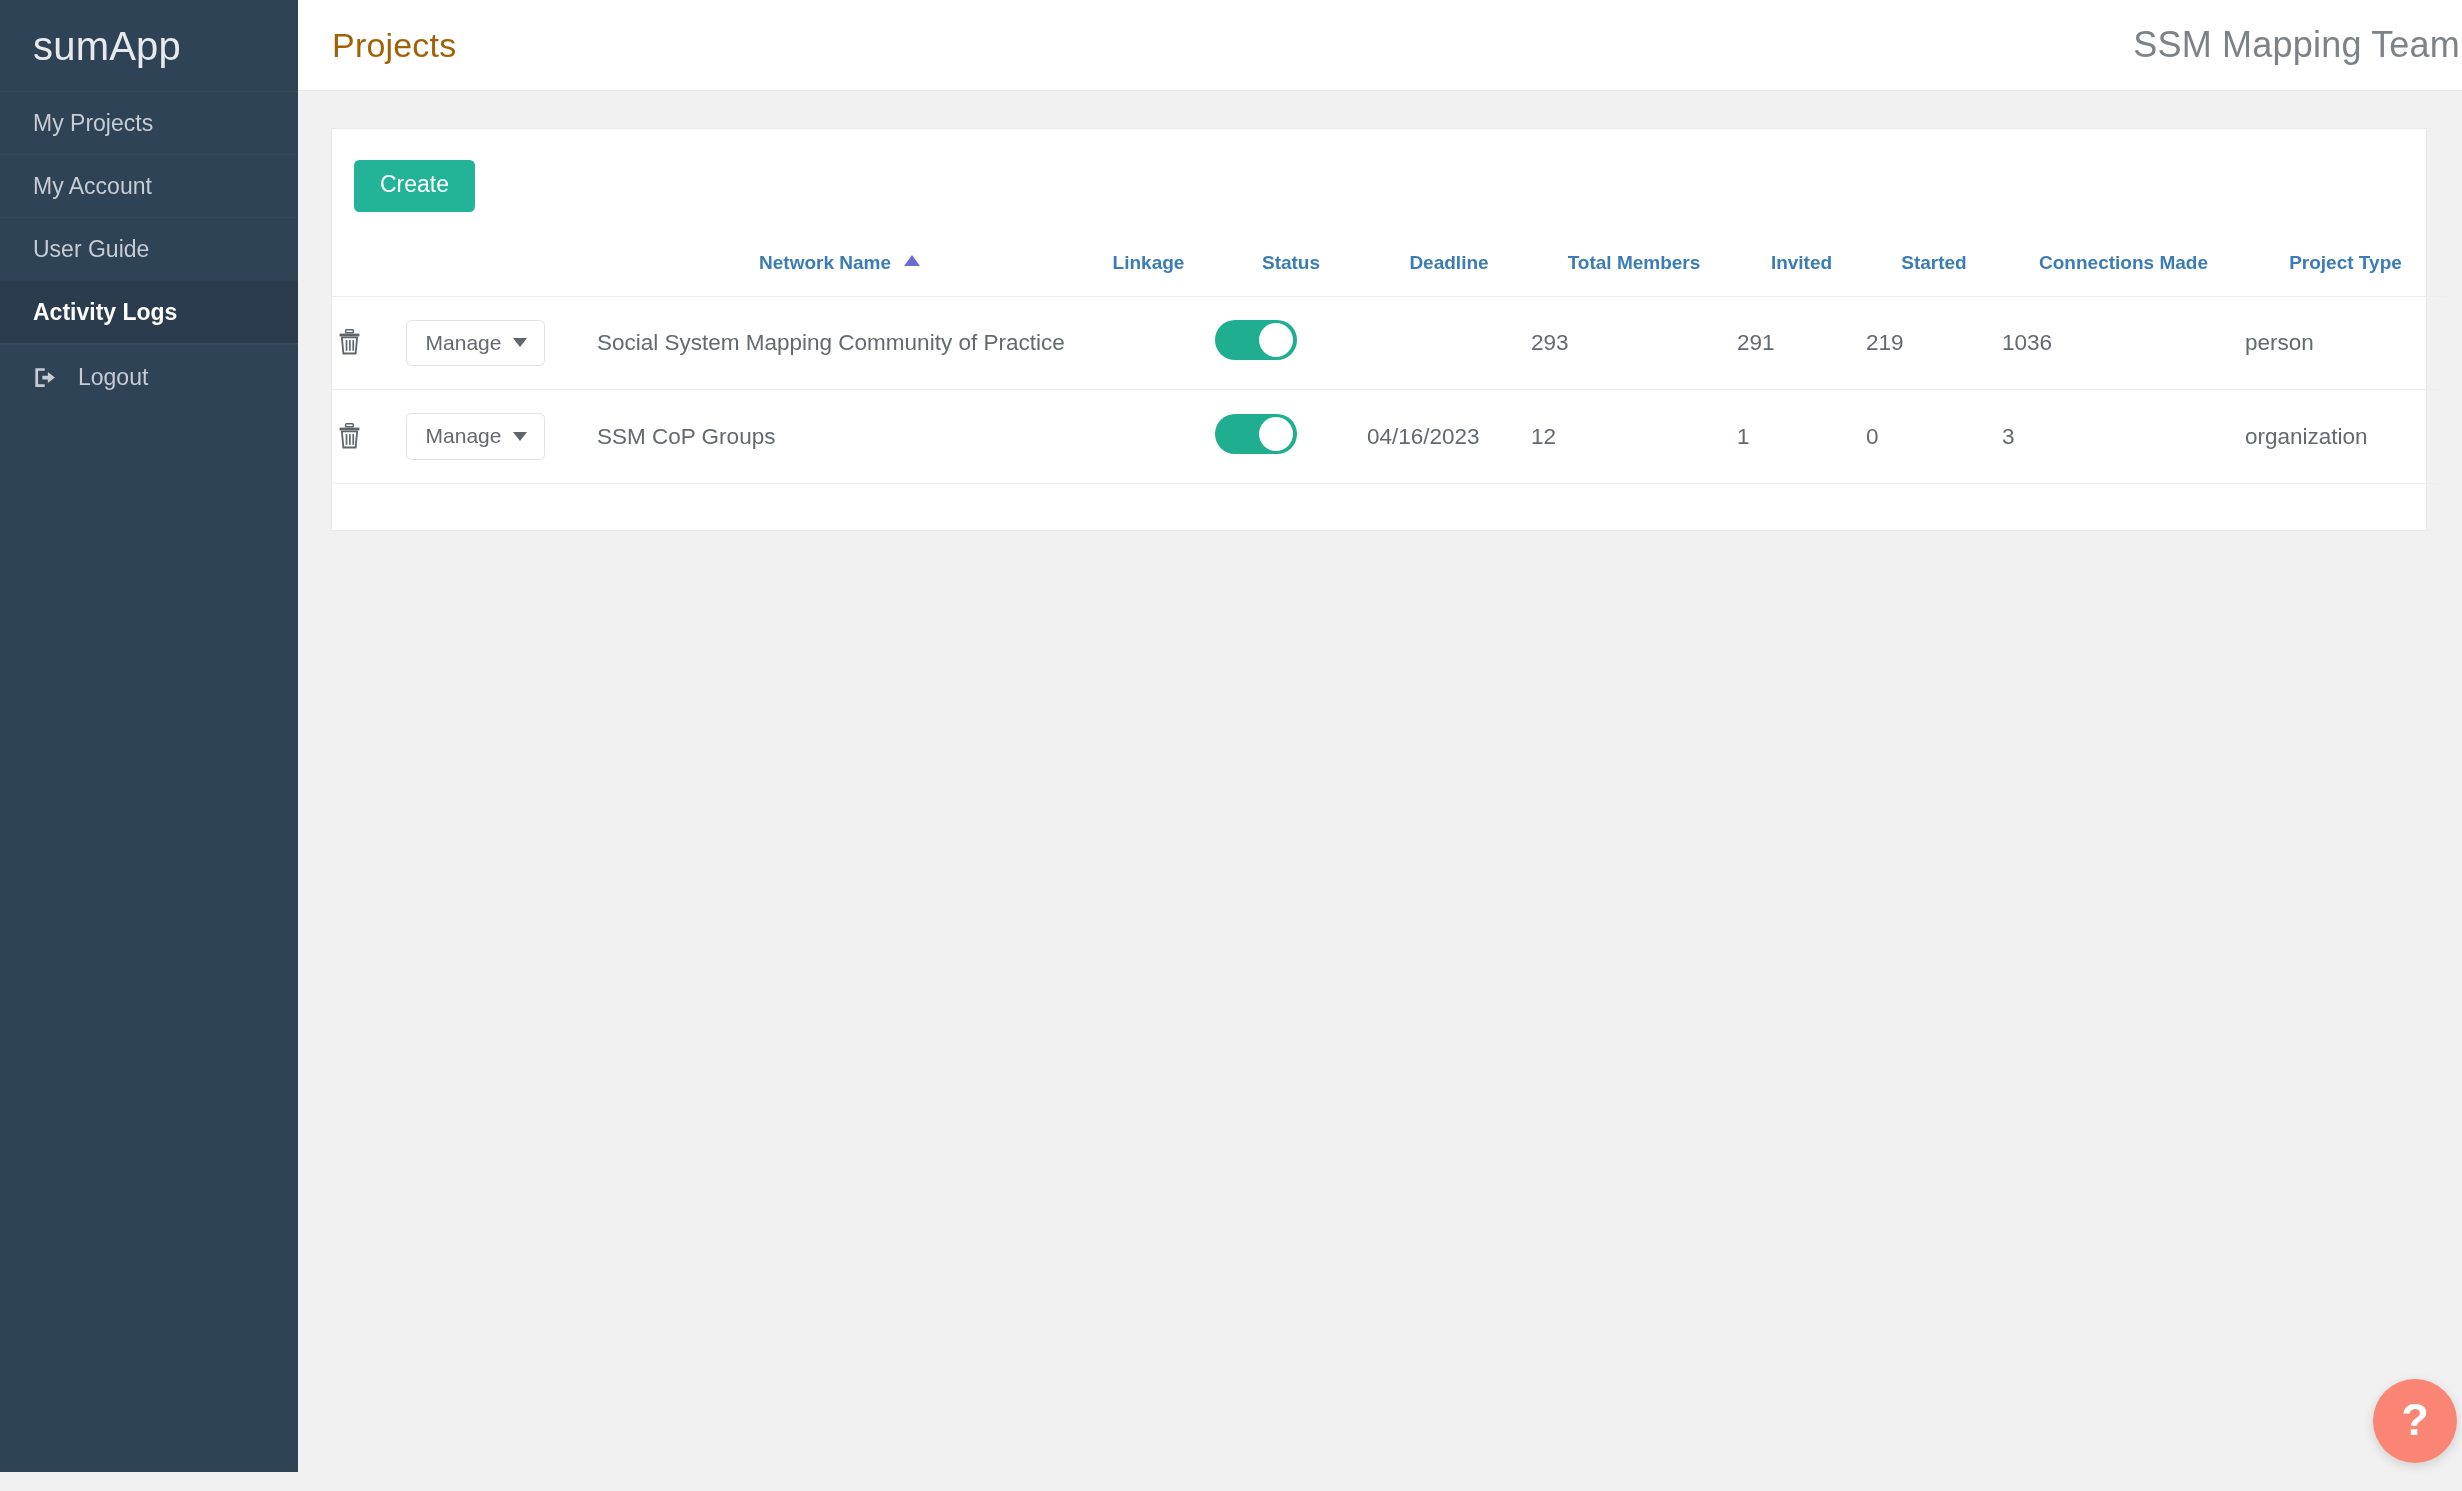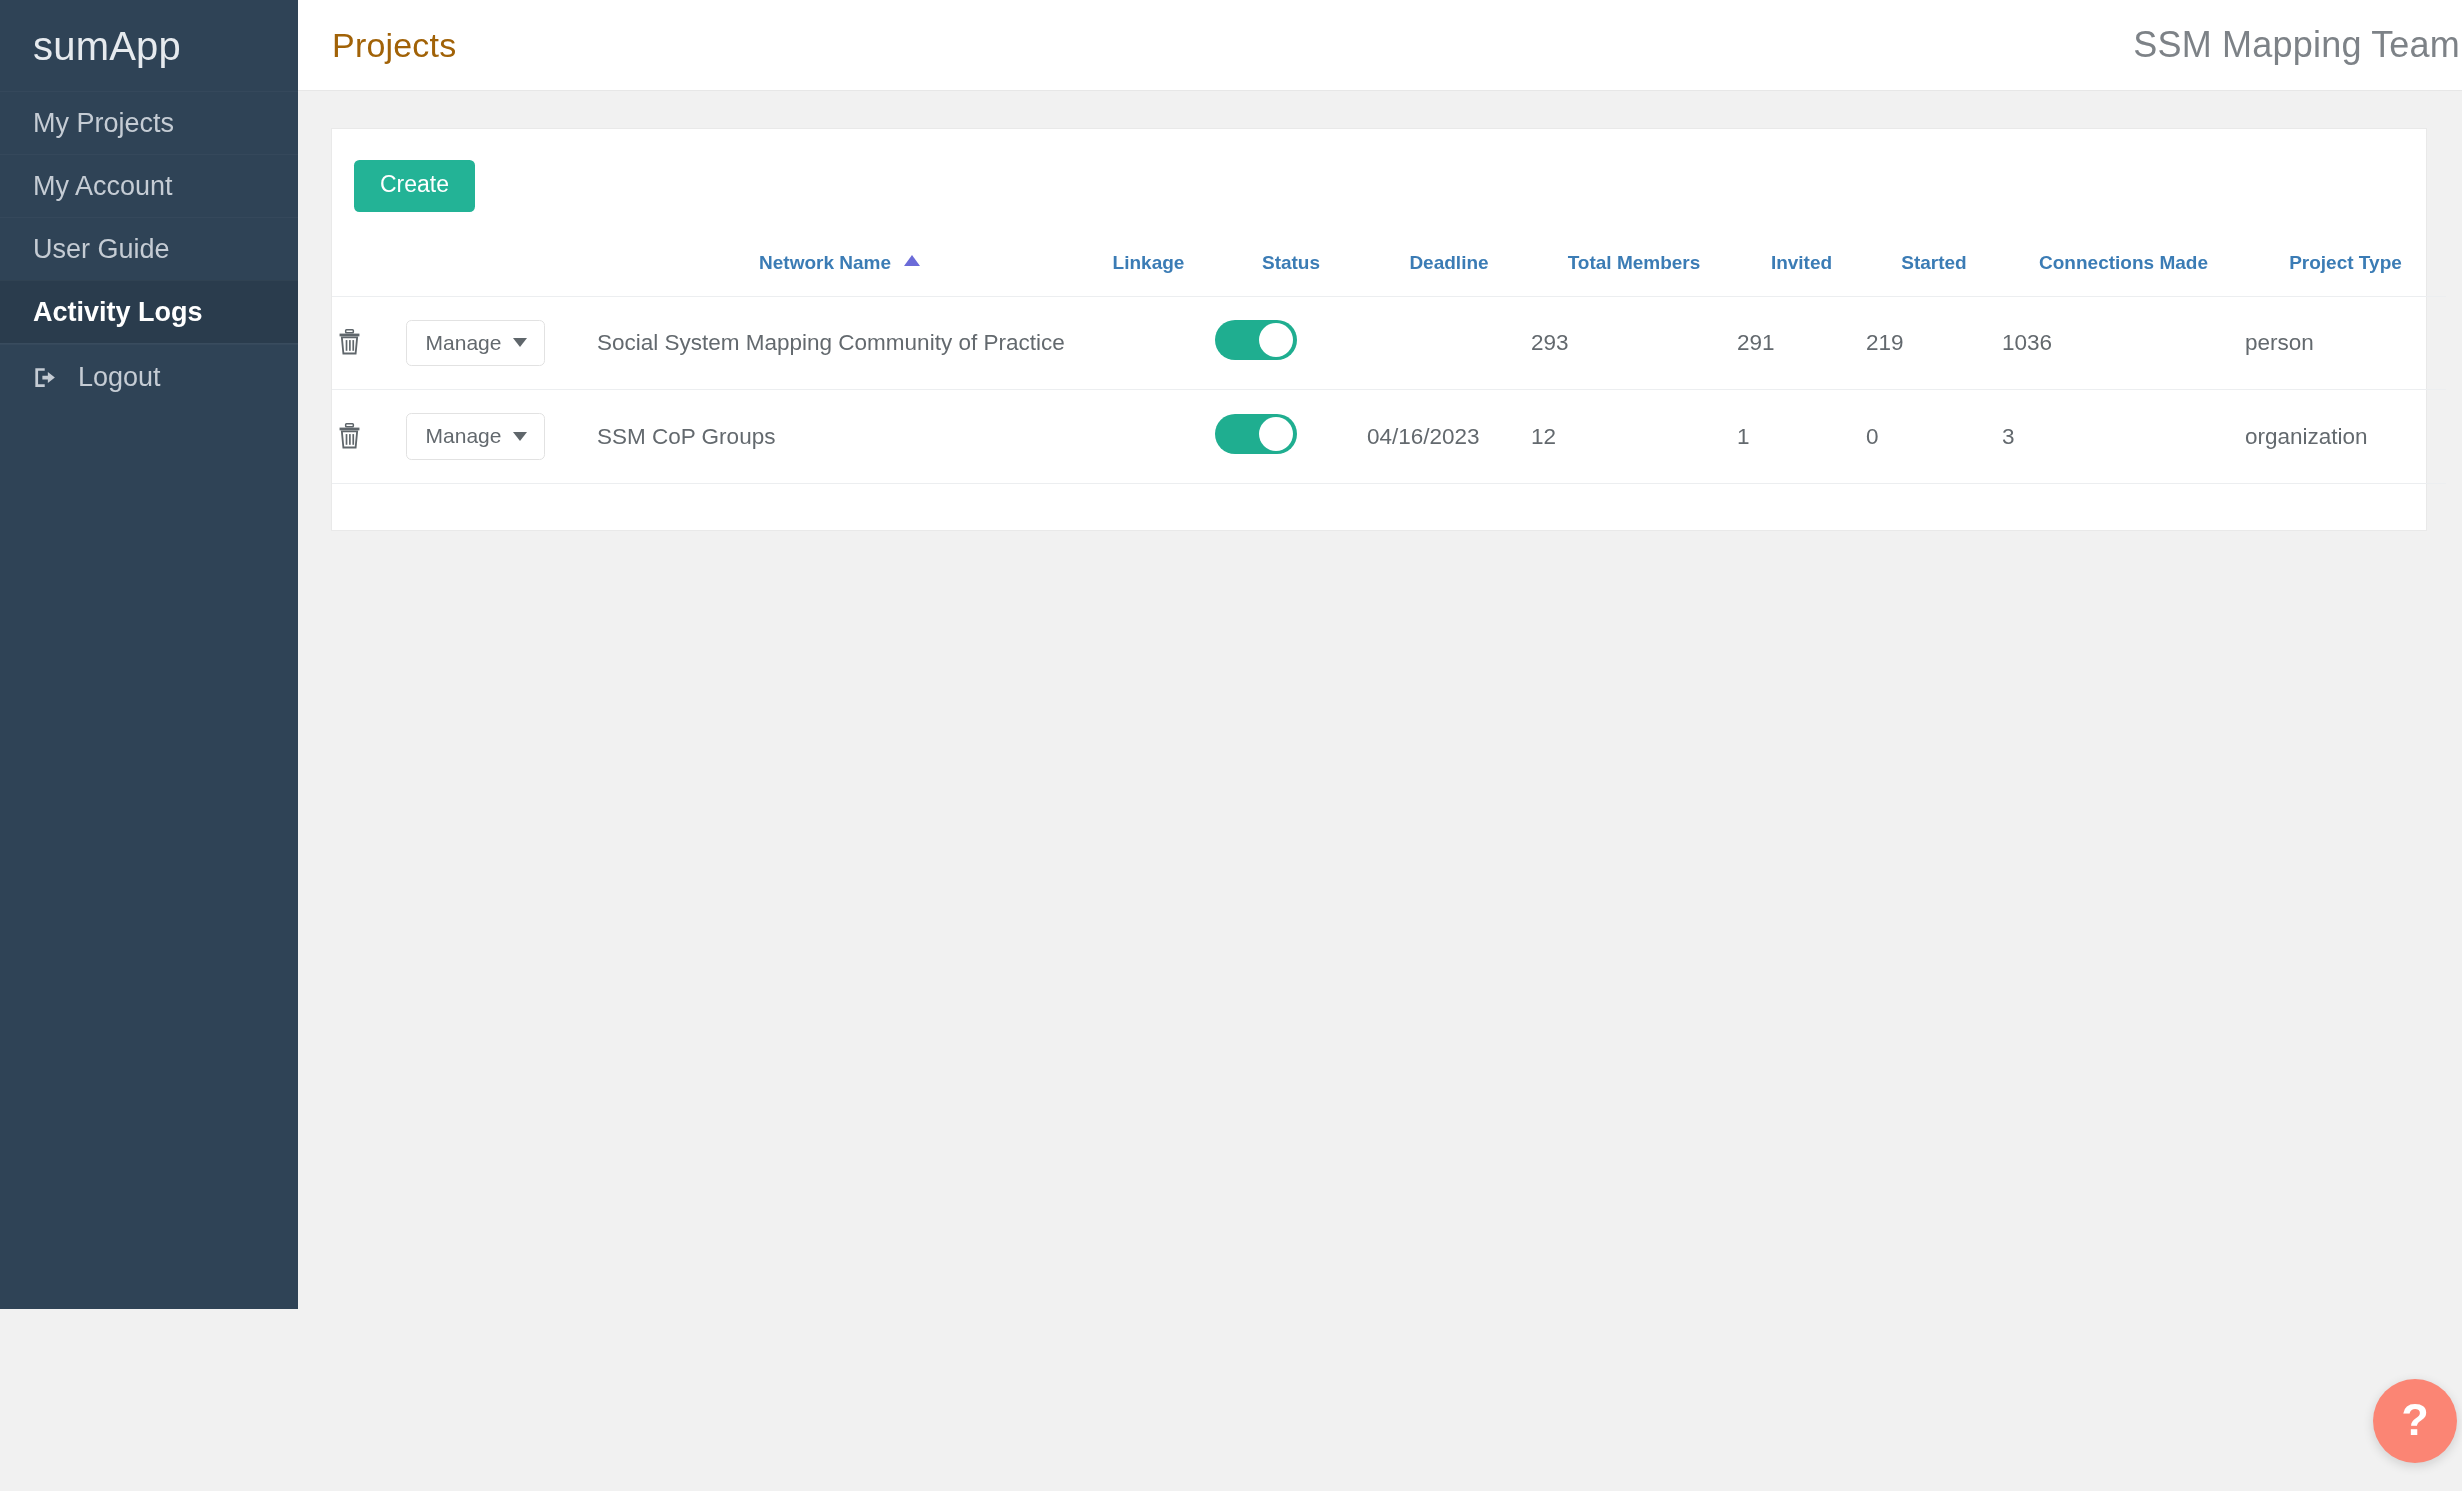--- a/index.html
+++ b/index.html
@@ -11,21 +11,21 @@
     font-family: "Liberation Sans", sans-serif;
     -webkit-font-smoothing: antialiased;
   }
 
   .app { position: relative; width: 2462px; height: 1492px; display: flex; }
 
   
   .sidebar {
     width: 298px;
     min-width: 298px;
-    height: 1309px;
+    height: 1472px;
     background: #2f4356;
     color: #c8cfd6;
     display: flex;
     flex-direction: column;
   }
   .brand {
     height: 91px;
     display: flex;
     align-items: center;
     padding-left: 33px;
@@ -37,21 +37,21 @@
     color: #e6eaee;
     letter-spacing: 0.2px;
     line-height: 1;
   }
   .nav { display: flex; flex-direction: column; }
   .nav-item {
     height: 63px;
     display: flex;
     align-items: center;
     padding-left: 33px;
-    font-size: 27px;
+    font-size: 23px;
     font-weight: 400;
     color: #c5ccd4;
     border-top: 0.8px solid rgba(255,255,255,0.03);
     cursor: pointer;
     text-decoration: none;
   }
   .nav-item.active {
     background: #2a3c4d;
     color: #ffffff;
     font-weight: 700;

